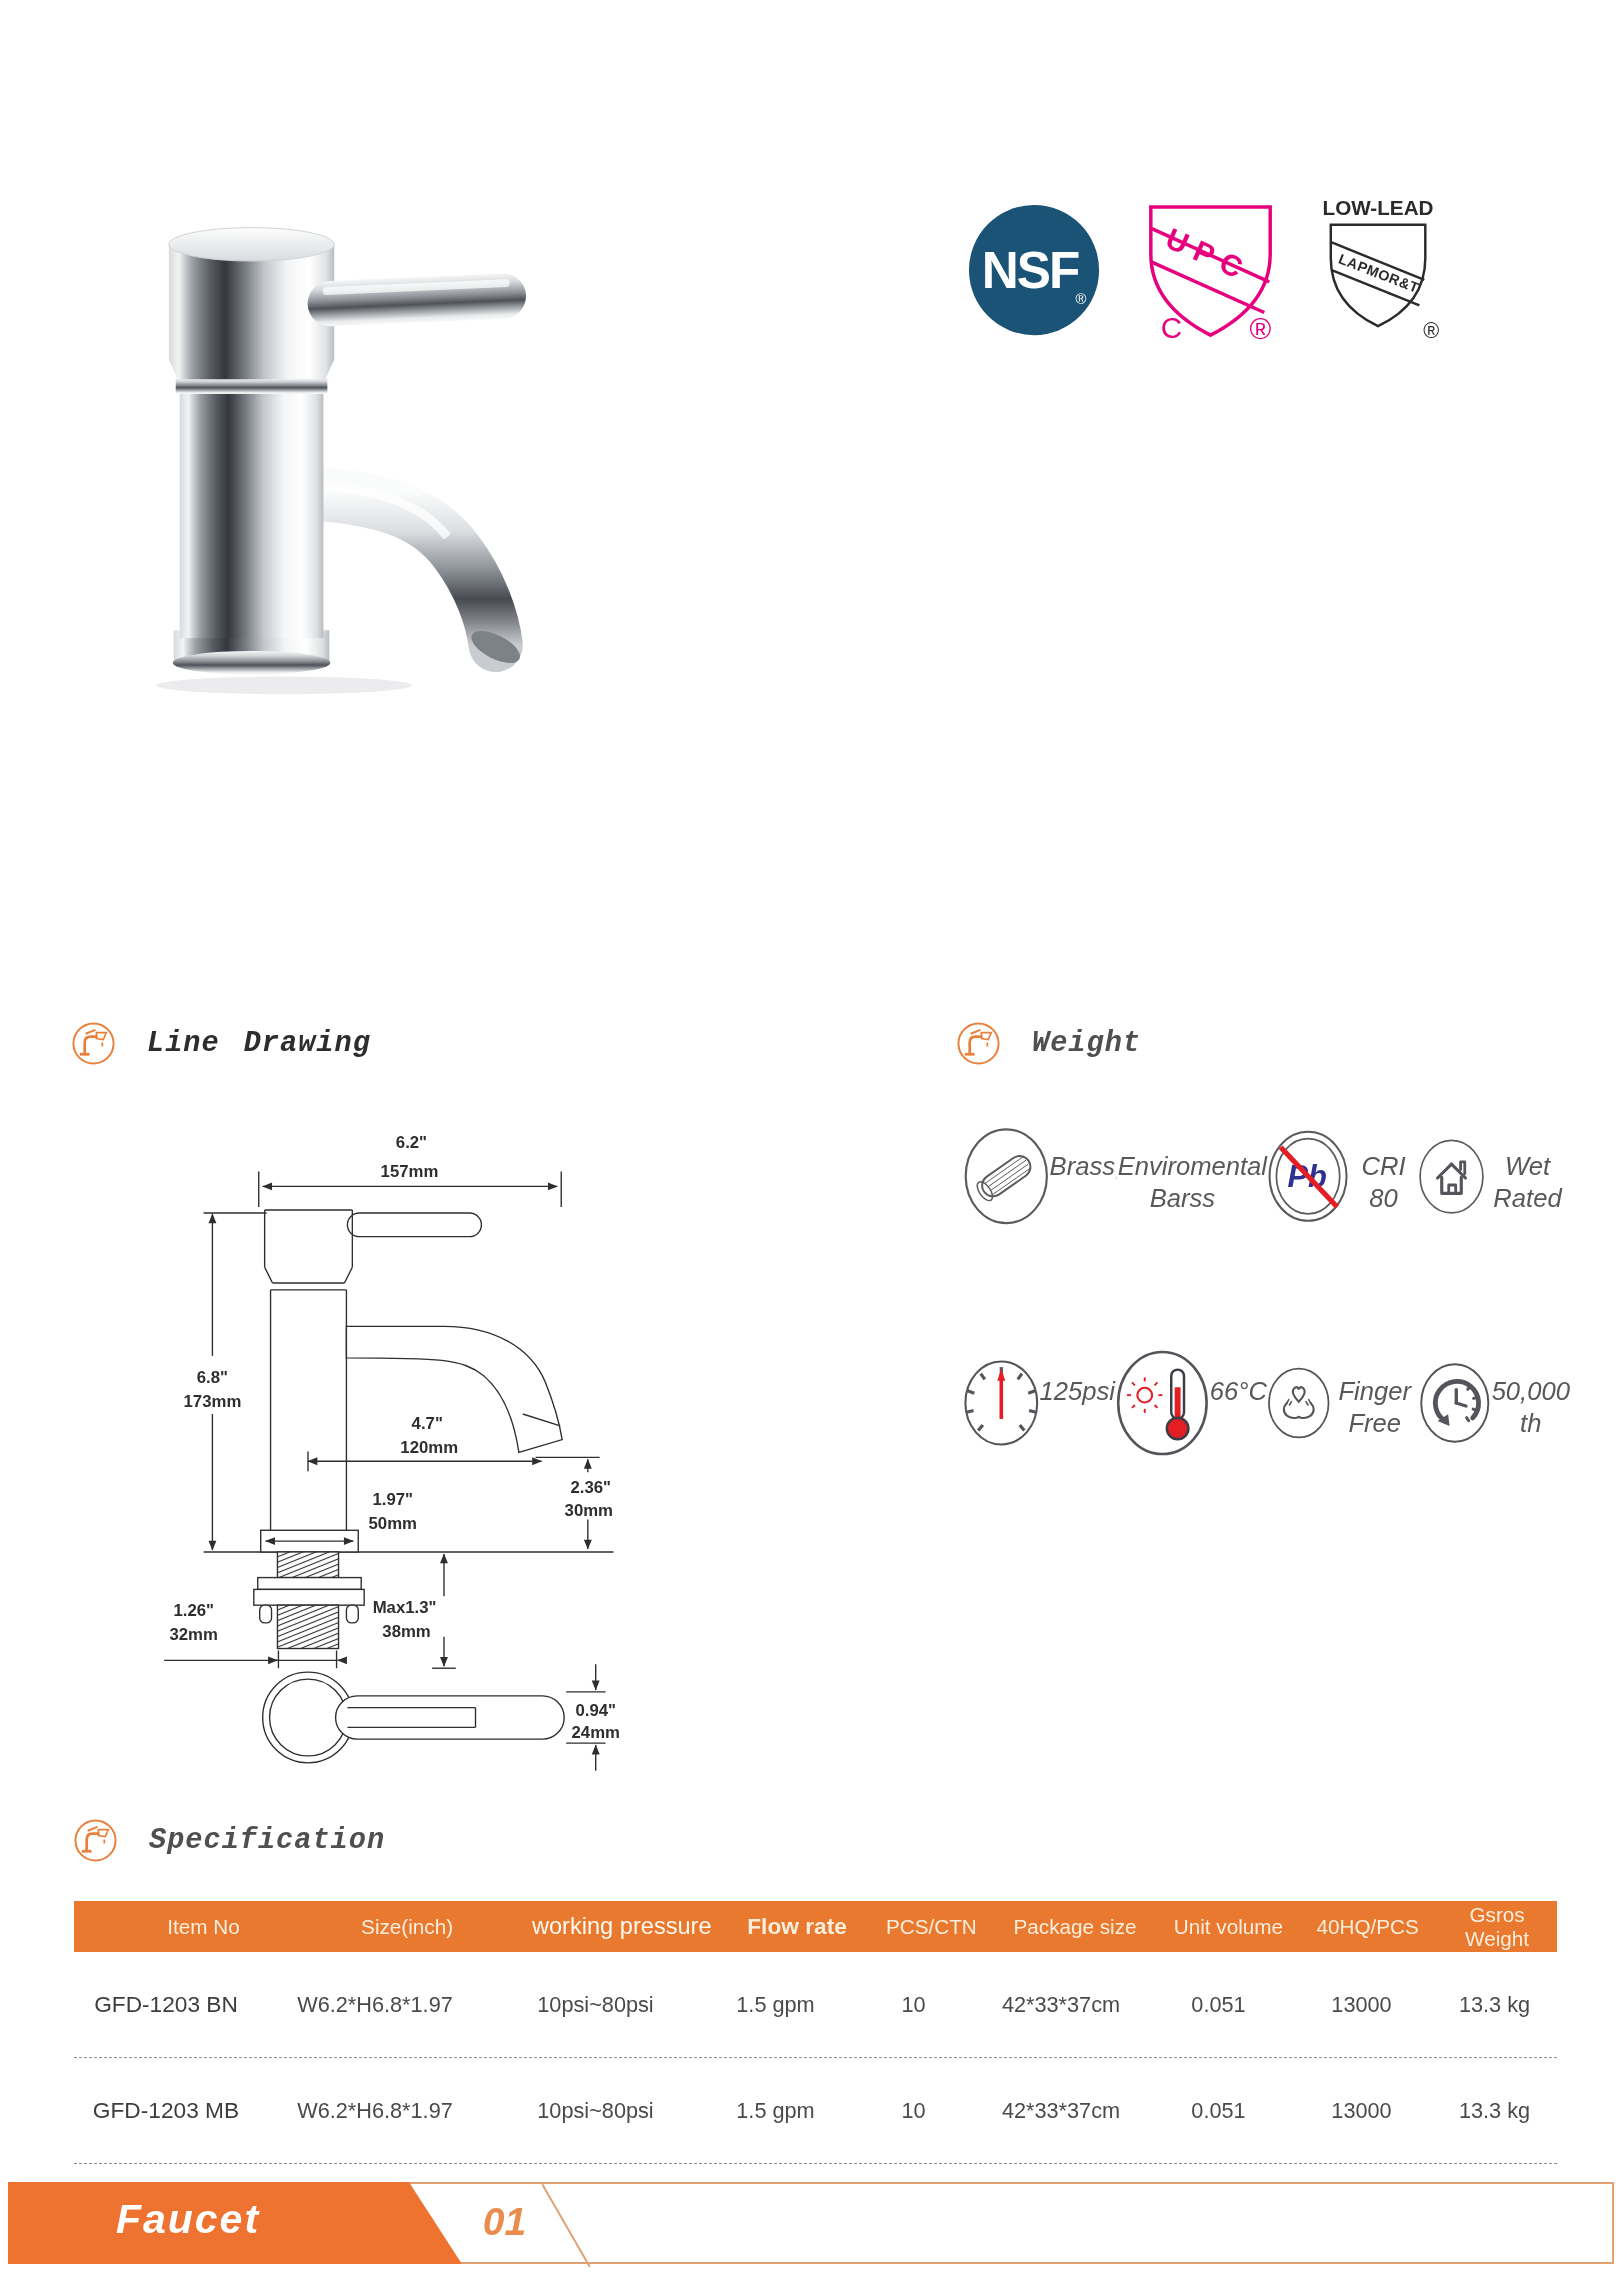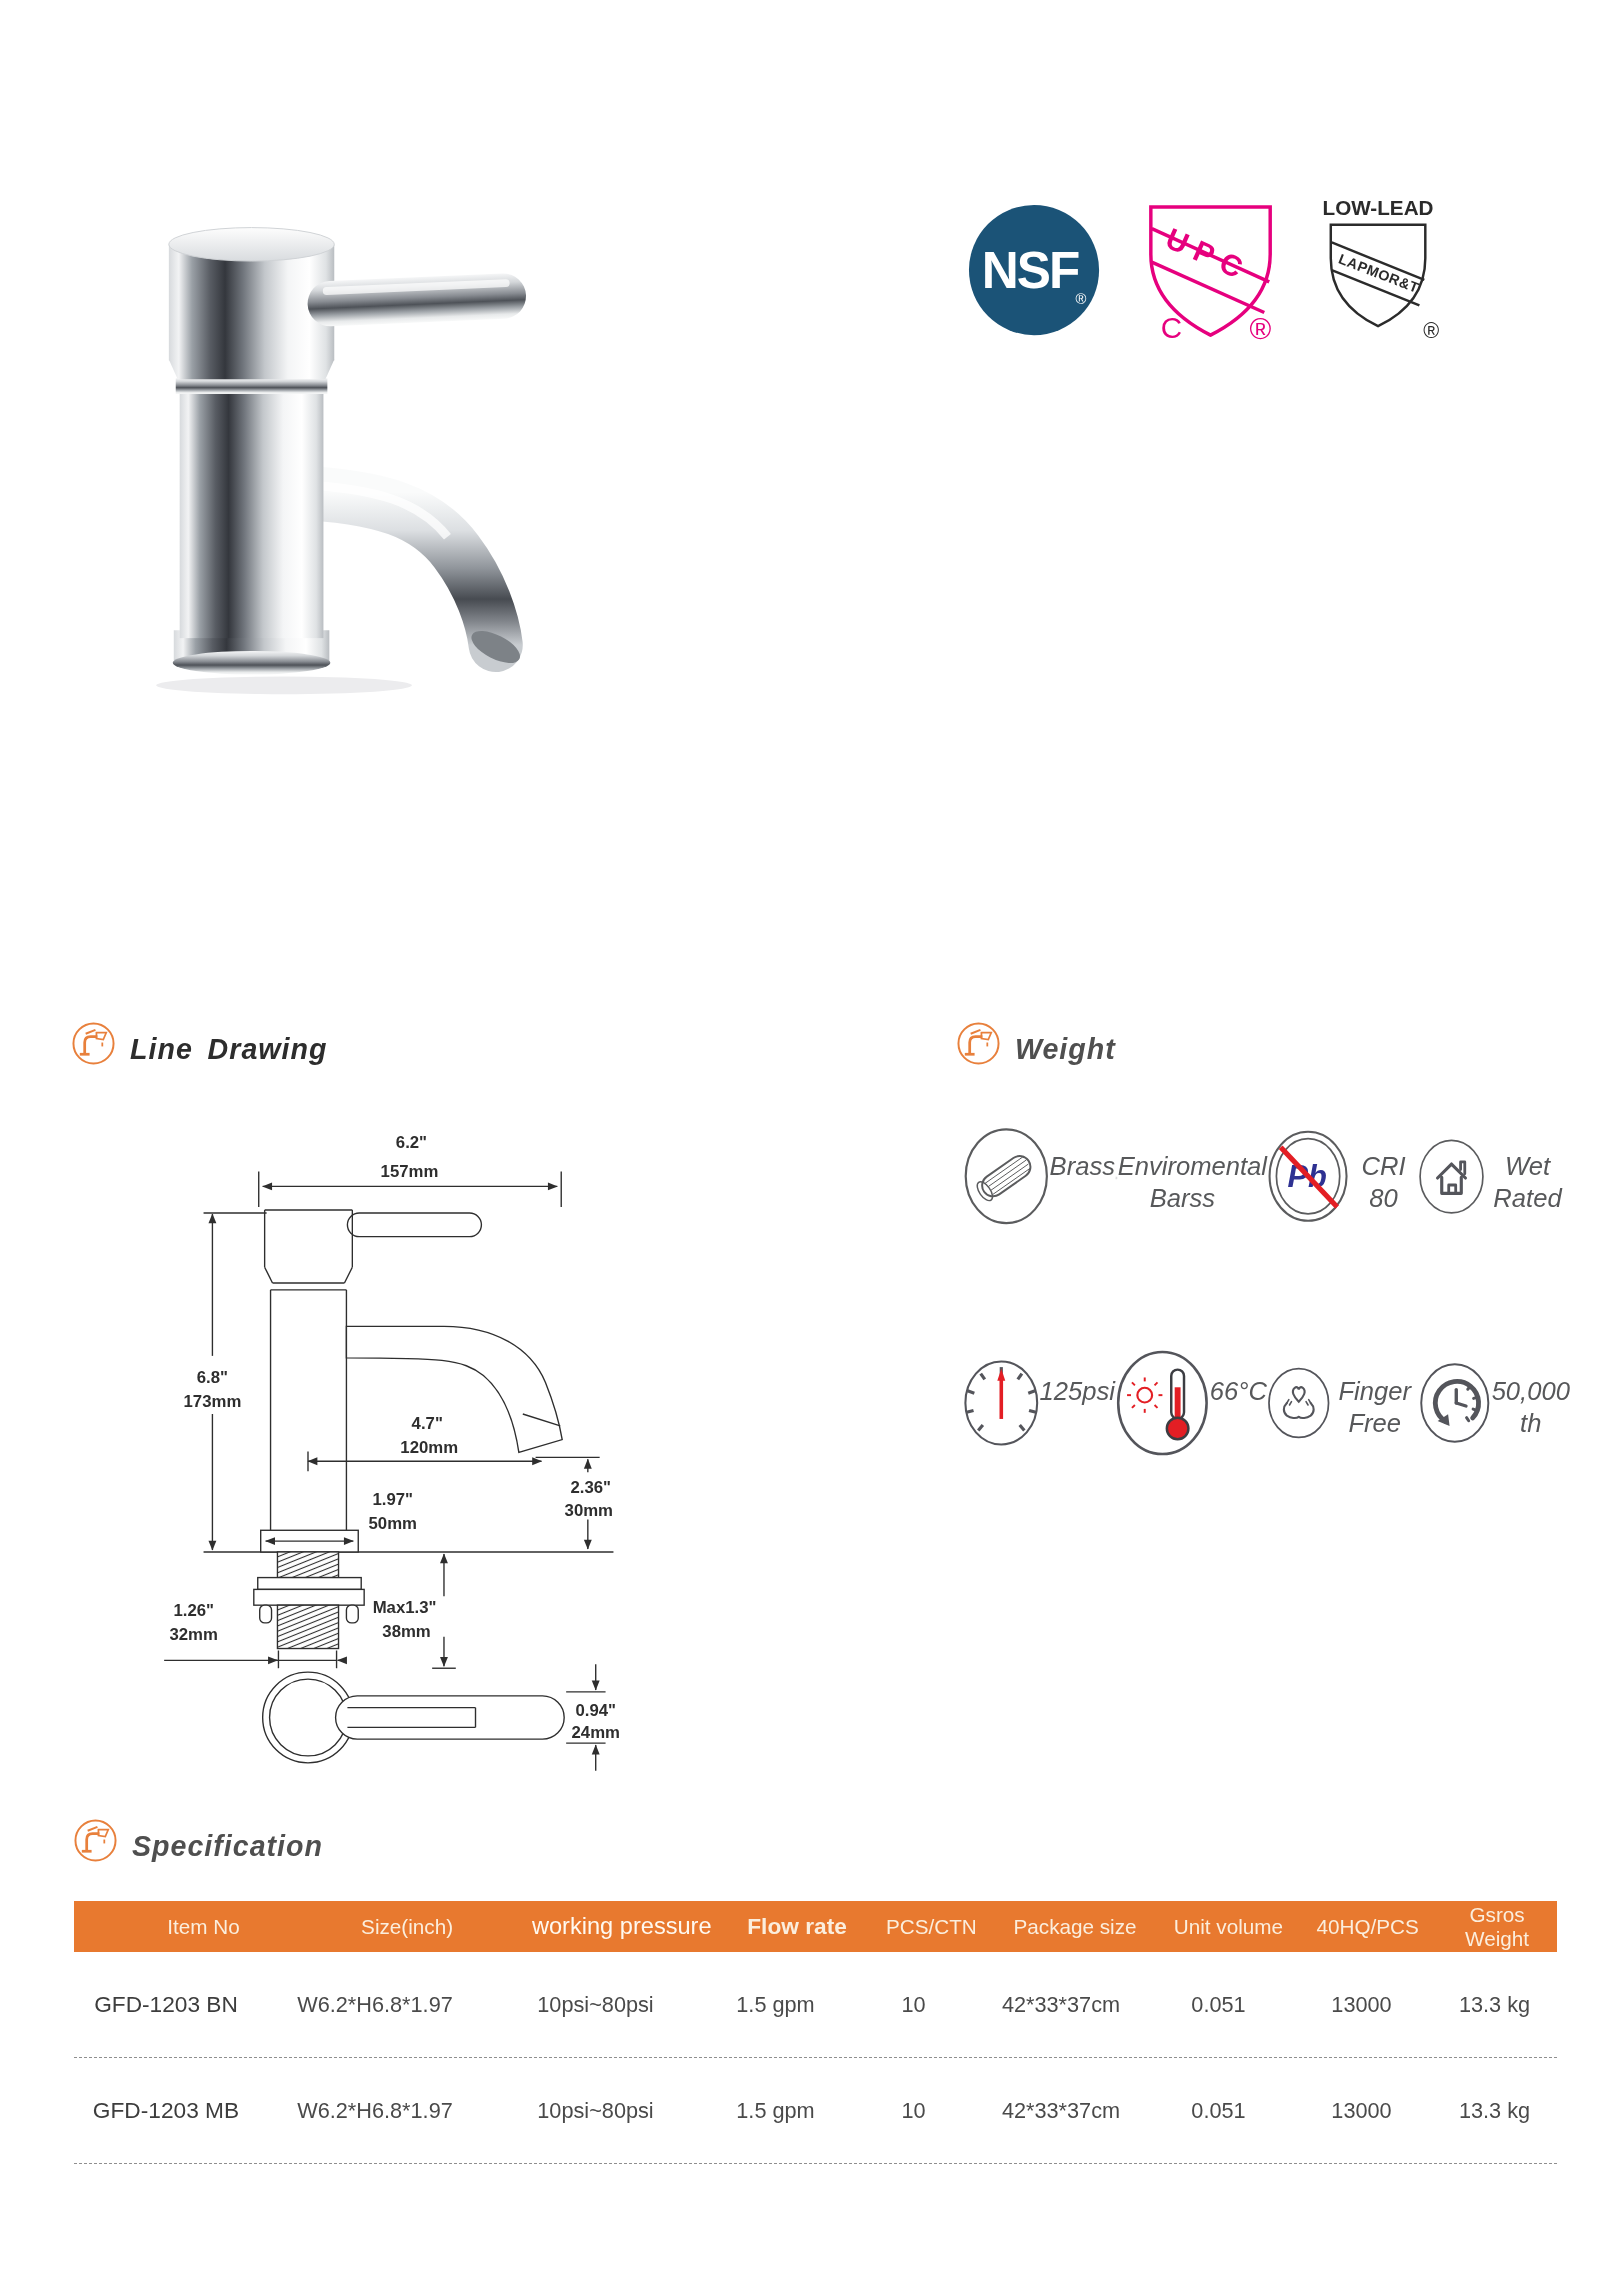--- a/index.html
+++ b/index.html
@@ -2,21 +2,21 @@
 <html><head>
 <meta charset="utf-8">
 <style>
   html,body { margin:0; padding:0; background:#fff; }
   .page { position:relative; width:1621px; height:2292px; background:#fff; overflow:hidden;
           font-family:"Liberation Sans", sans-serif; }
 
   svg text { font-family:"Liberation Sans", sans-serif; }
 
   
-  .sec-header { position:absolute; display:flex; align-items:flex-end; gap:14px; }
+  .sec-header { position:absolute; display:flex; align-items:center; gap:31px;font-family:Liberation Mono, monospace; }
   .sec-title { font-style:italic; font-weight:bold; font-size:28.6px; color:#2d2d2d; letter-spacing:1px; word-spacing:5.9px; }
   .sec-title.gray { color:#4f4f4f; }
 
   
   .feat-row { position:absolute; left:963px; width:607px; display:flex; }
   .feat-cell { width:152px; display:flex; align-items:flex-start; }
   .feat-label { margin-top:27.6px; font-style:italic; font-size:25.6px; color:#57585a; text-align:center; line-height:1.25; }
   .feat-label .l2 { display:block; text-align:left;margin-left:32px; }
 
   
@@ -438,15 +438,22 @@
       <div class="td c2">10psi~80psi</div>
       <div class="td c3">1.5 gpm</div>
       <div class="td c4">10</div>
       <div class="td c5">42*33*37cm</div>
       <div class="td c6">0.051</div>
       <div class="td c7">13000</div>
       <div class="td c8">13.3 kg</div>
     </div>
   </div>
 
+  <div class="footer-band">
+    <div class="footer-orange">
+      <span class="footer-cat">Faucet</span>
+    </div>
+    <span class="footer-num">01</span>
+    <div class="footer-diag"></div>
+  </div>
 
 </div>
 
 
 </body></html>

